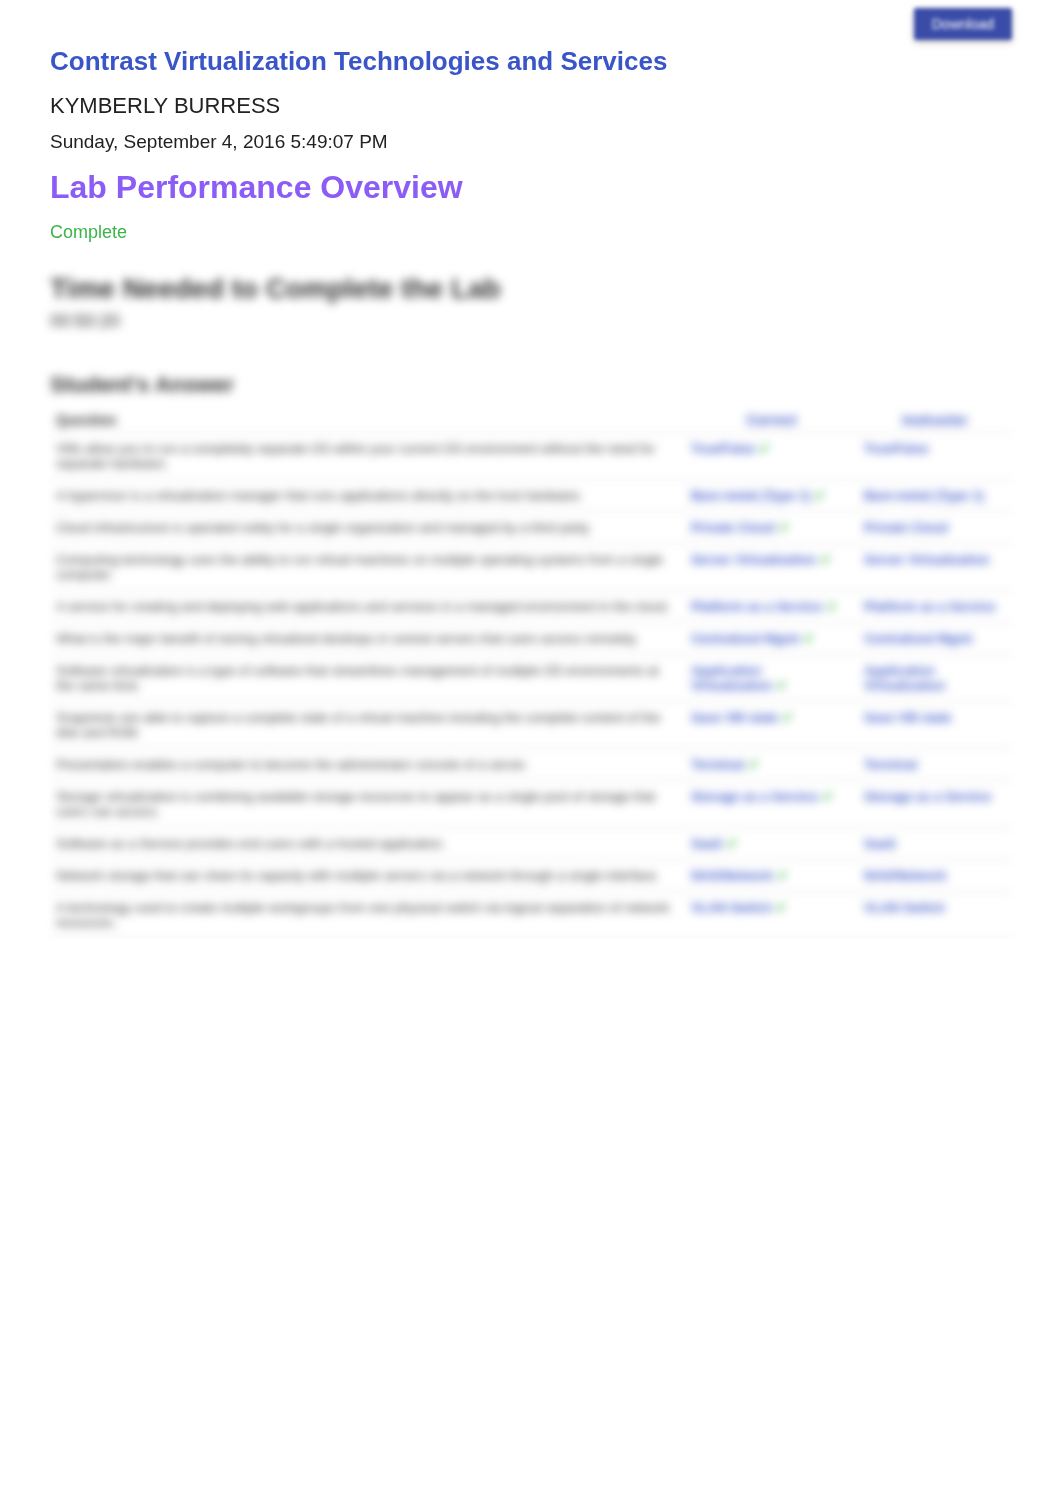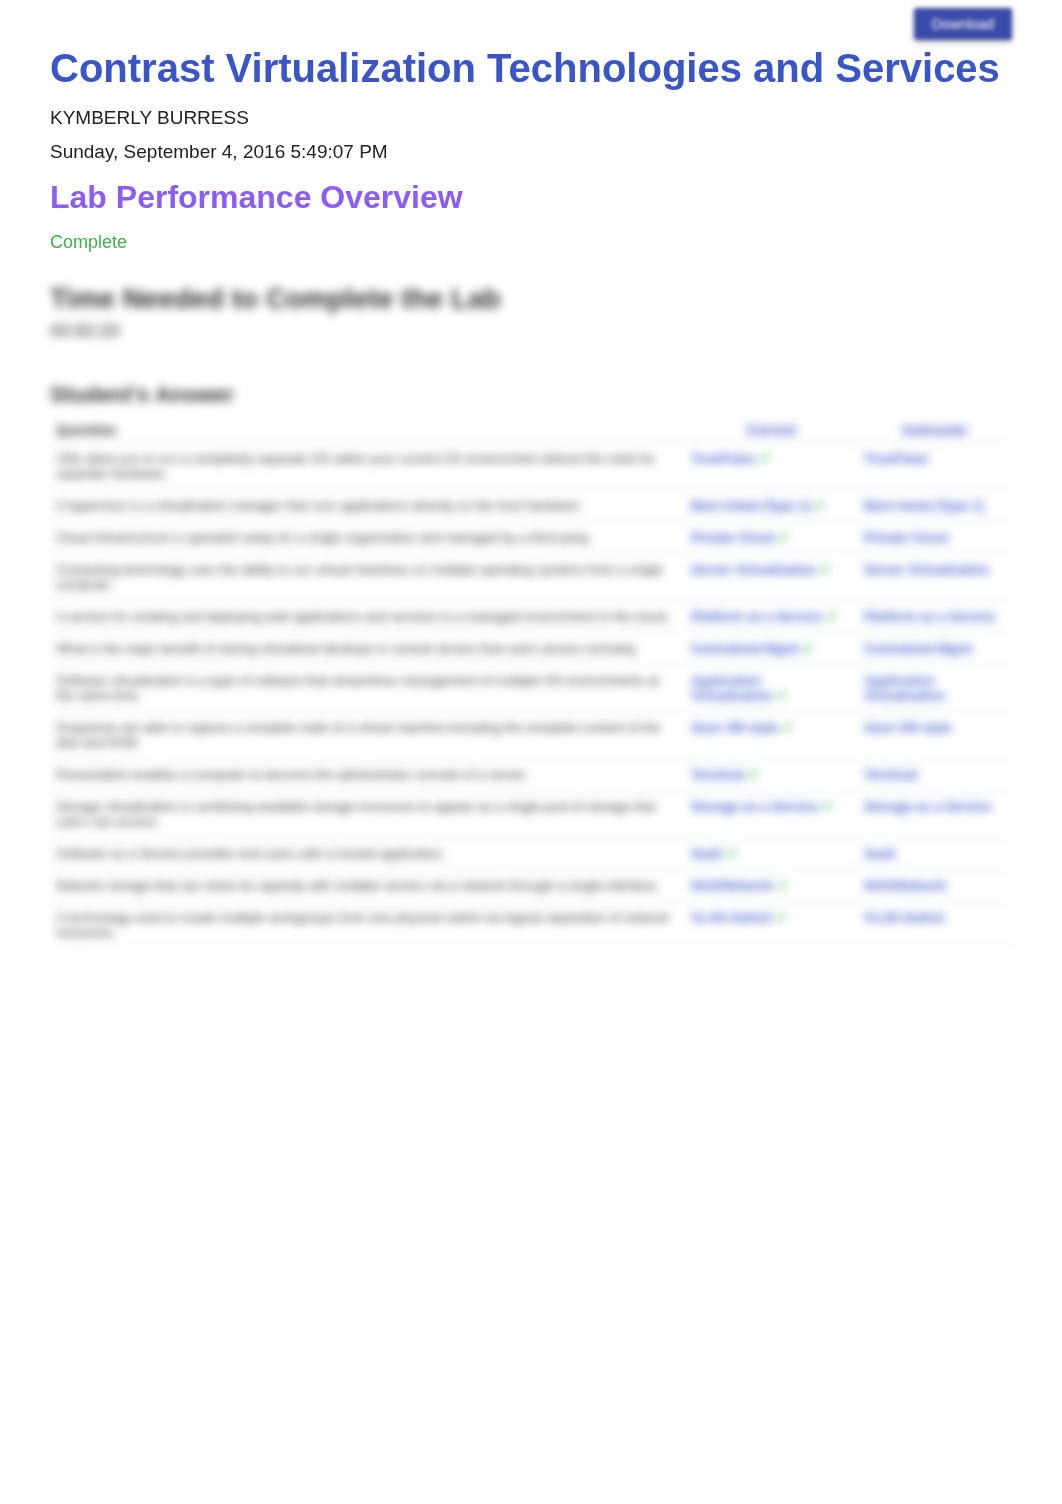--- a/index.html
+++ b/index.html
@@ -21,27 +21,27 @@
       border: none;
       padding: 8px 18px;
       font-size: 14px;
       border-radius: 2px;
       cursor: pointer;
       filter: blur(2px);
       box-shadow: 0 2px 6px rgba(0,0,0,0.25);
     }
     h1.title {
       color: #3955c7;
-      font-size: 40px;
+      font-size: 26px;
       font-weight: bold;
       margin-top: 6px;
       margin-bottom: 16px;
     }
     .author {
-      font-size: 19px;
+      font-size: 22px;
       font-weight: 500;
       color: #222;
       margin-bottom: 12px;
     }
     .date {
       font-size: 19px;
       color: #222;
       margin-bottom: 16px;
     }
     h2.section {

